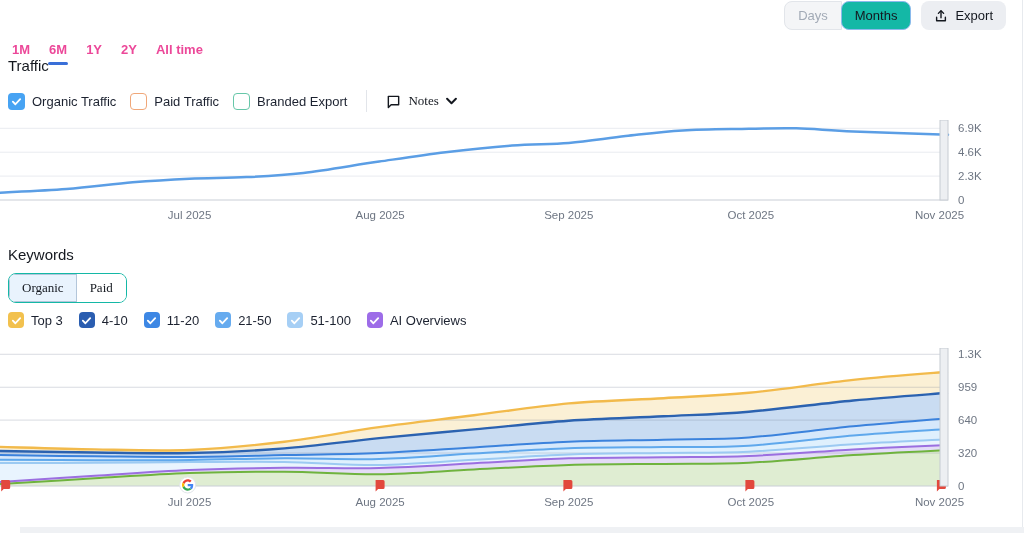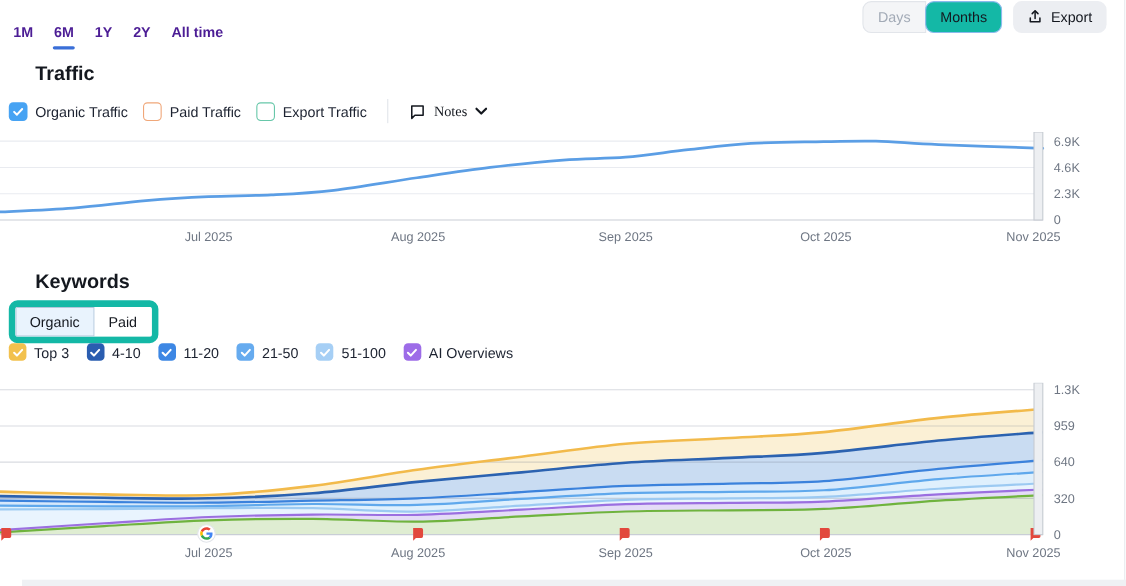--- a/index.html
+++ b/index.html
@@ -3,43 +3,43 @@
 <meta charset="utf-8">
 <style>
   * { margin:0; padding:0; box-sizing:border-box; }
   html,body { width:1024px; height:533px; }
   body {
     position:relative; background:#ffffff; overflow:hidden;
     font-family:"Liberation Sans", sans-serif; color:#181c24;
   }
   
   .tabs-row { position:absolute; top:20px; left:8px; display:flex; gap:11px; }
-  .range-tab { font-size:13px; font-weight:700; color:#4c1d95; padding:2px 4px 8px 4px; cursor:pointer; position:relative; }
+  .range-tab { font-size:13px; font-weight:700; color:#ec4899; padding:2px 4px 8px 4px; cursor:pointer; position:relative;margin-top:20px; }
   .range-tab.active::after { content:""; position:absolute; left:3px; right:3px; bottom:0; height:3px; border-radius:2px; background:#3a6fd8; }
   .controls { position:absolute; top:1px; right:18px; display:flex; gap:10px; align-items:center; }
   .seg-group { display:flex; }
   .seg { font-size:13px; padding:6px 13px; border:1px solid #e2e5ea; background:#f4f5f7; color:#a2aab6; border-radius:8px 0 0 8px; cursor:pointer; }
   .seg.selected { background:#14b8a6; border:1px solid #8abaec; color:#14181f; border-radius:8px; margin-left:-1px; font-weight:400; }
-  .btn-export { display:flex; align-items:flex-start; gap:7px; font-size:13px; color:#14181f; background:#eceef2; border:none; border-radius:8px; padding:7px 13px; cursor:pointer; }
-  
-  .sec-title { position:absolute; left:8px; font-size:18px; font-weight:700; color:#14181f;margin-left:24px; }
+  .btn-export { display:flex; align-items:flex-end; gap:7px; font-size:13px; color:#14181f; background:#eceef2; border:none; border-radius:8px; padding:7px 13px; cursor:pointer; }
+  
+  .sec-title { position:absolute; left:8px; font-size:15px; font-weight:400; color:#14181f; }
   #traffic-title { top:57px; }
   #keywords-title { top:246px; }
   
   .filter-row { position:absolute; top:90px; left:8px; display:flex; align-items:center; gap:14px; }
   .legend-row { position:absolute; top:312px; left:8px; display:flex; align-items:center; gap:16px; }
   .chk-item { display:flex; align-items:center; gap:7px; cursor:pointer; }
   .chk-box { width:17px; height:17px; border-radius:4px; display:flex; align-items:center; justify-content:center; flex:0 0 auto; }
   .chk-label { font-size:13px; color:#1c2230; white-space:nowrap; }
   .legend-row .chk-box { width:16px; height:16px; }
   .vdivider { width:1px; height:22px; background:#e2e5ea; margin:0 5px; }
   .notes-wrap { display:flex; align-items:center; gap:7px; cursor:pointer;font-family:Liberation Serif, serif; }
   .notes-label { font-size:13px; color:#14181f; }
   
-  .kw-toggle { position:absolute; top:273px; left:8px; display:flex; border:6px solid #14b8a6; border-radius:8px; overflow:hidden; }
+  .kw-toggle { position:absolute; top:273px; left:8px; display:flex; border:1px solid #14b8a6; border-radius:8px; overflow:hidden;font-family:Liberation Serif, serif; }
   .kw-seg { font-size:13px; padding:6px 13px; background:#ffffff; color:#14181f; cursor:pointer; }
   .kw-seg.selected { background:#e9f3fd; box-shadow:inset 0 0 0 1px #b3c6da; }
   
   .chart-wrap { position:absolute; left:0; }
   #traffic-chart { top:120px; }
   #keywords-chart { top:348px; }
   .axis-label { fill:#6e7683; font-size:11.5px; font-family:"Liberation Sans",sans-serif; }
   
   .page-right-border { position:absolute; top:0; bottom:0; right:1px; width:1px; background:#e7eaee; }
   .bottom-strip { position:absolute; left:20px; right:0; bottom:0; height:6px; background:#eff1f4; }
@@ -82,21 +82,21 @@
         </svg>
       </span>
       <span class="chk-label">Organic Traffic</span>
     </div>
     <div class="chk-item">
       <span class="chk-box" style="background: rgb(255, 255, 255); border: 1.5px solid rgb(240, 167, 121);"></span>
       <span class="chk-label">Paid Traffic</span>
     </div>
     <div class="chk-item">
       <span class="chk-box" style="background: rgb(255, 255, 255); border: 1.5px solid rgb(103, 199, 169);"></span>
-      <span class="chk-label">Export Traffic</span>
+      <span class="chk-label">Branded Export</span>
     </div>
     <div class="vdivider"></div>
     <div class="notes-wrap">
       <span style="display: flex;">
         <svg width="15" height="15" viewBox="0 0 16 16" fill="none" stroke="#14181f" stroke-width="1.5" stroke-linejoin="round">
           <path d="M2.5 2.5 h11 v9 h-8 l-3 3 z"></path>
         </svg>
       </span>
       <span class="notes-label">Notes</span>
       <span style="display: flex;">

